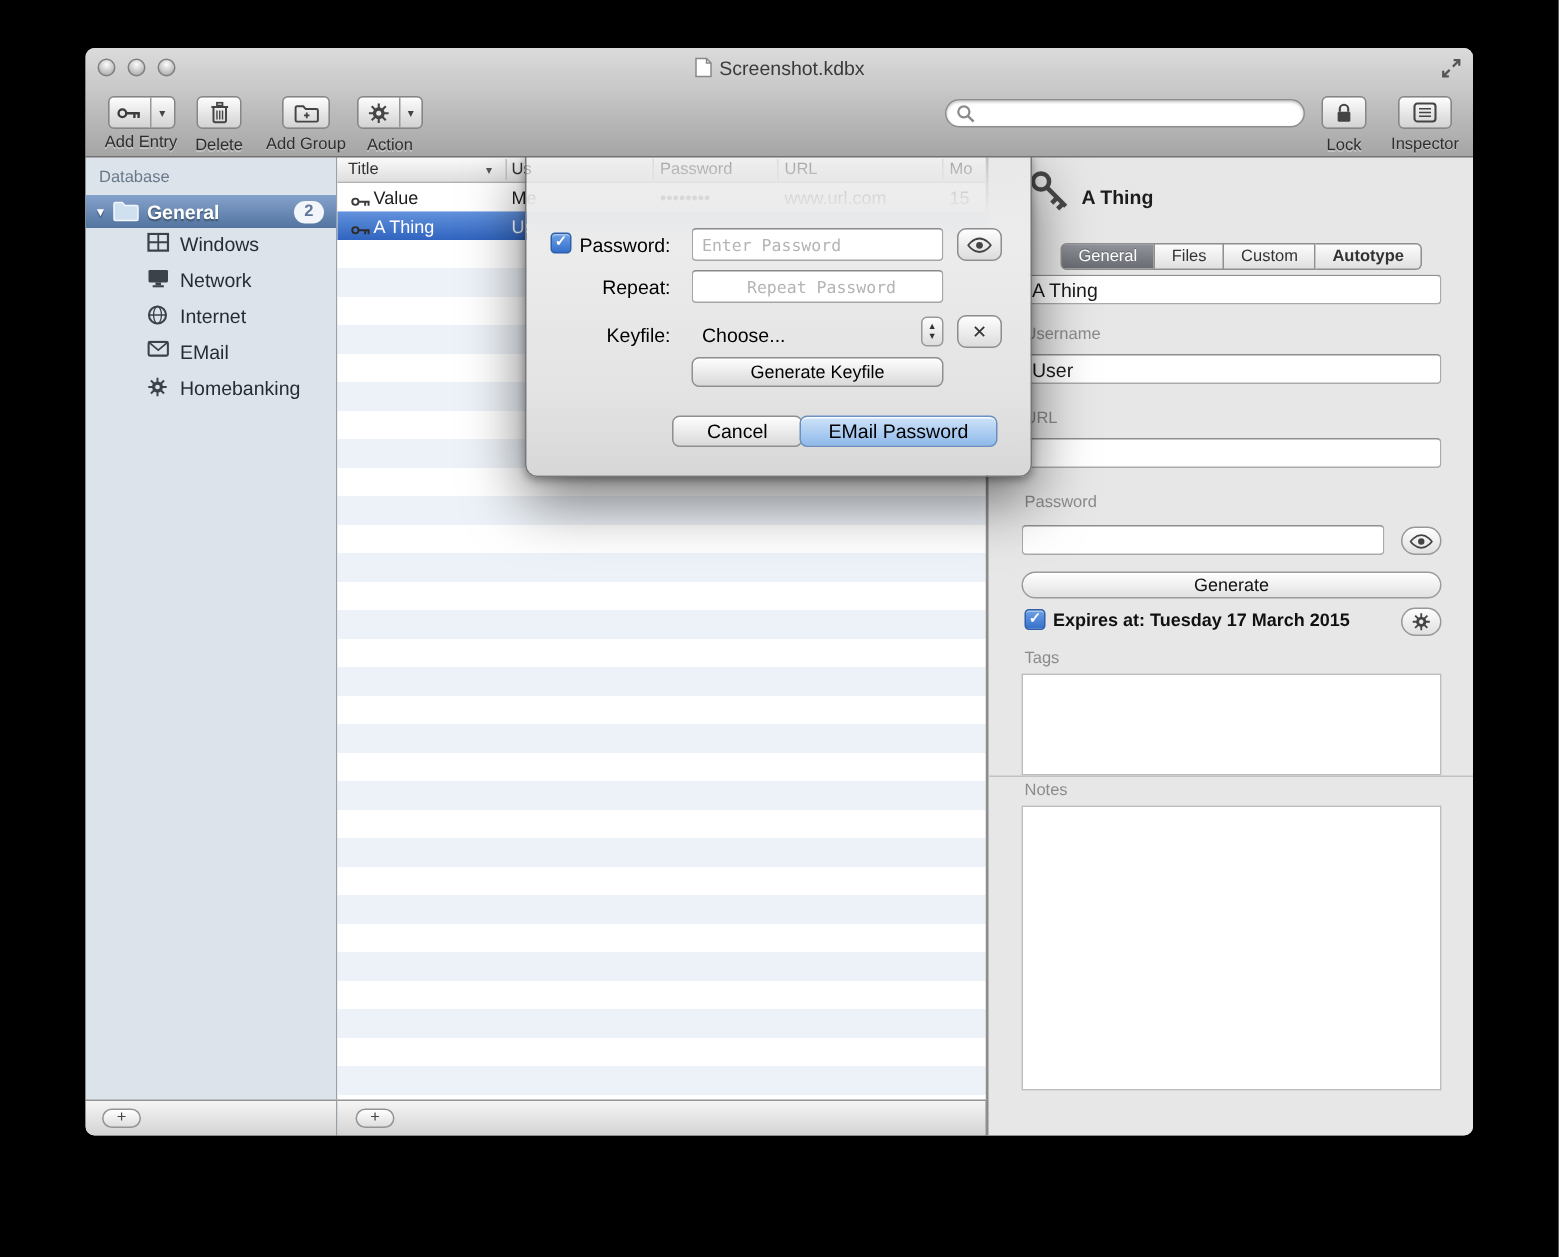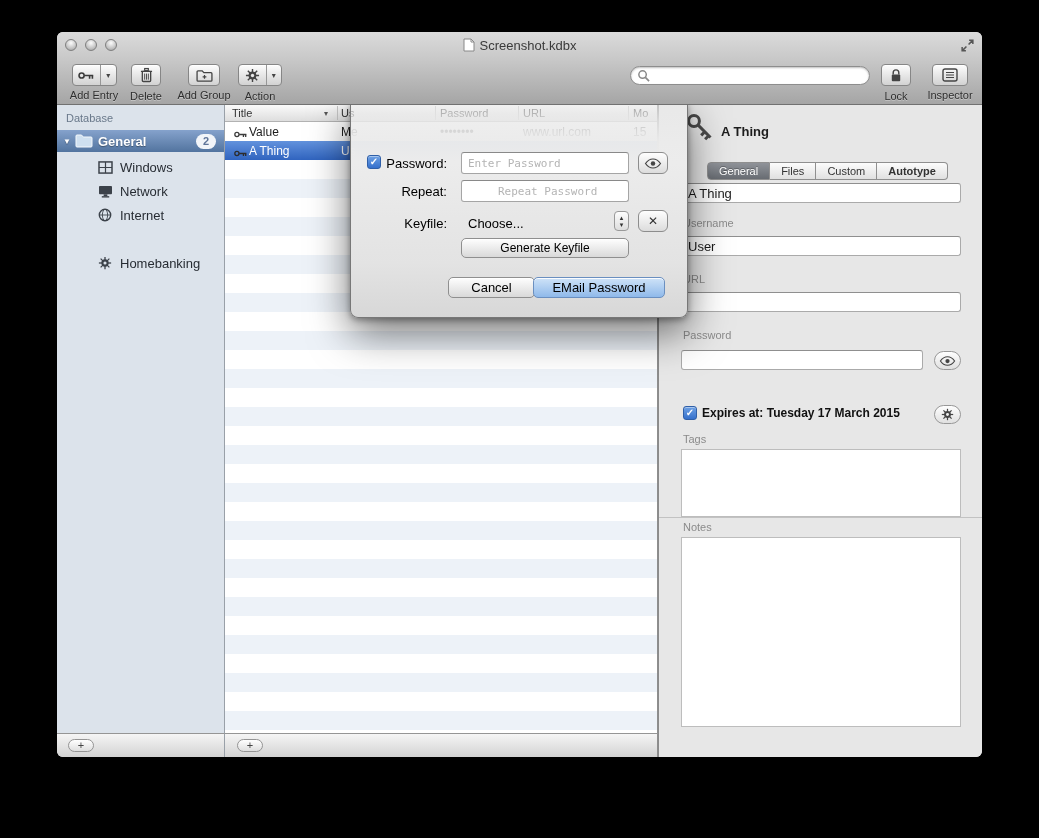--- a/index.html
+++ b/index.html
@@ -35,21 +35,21 @@
   #sidebar { position:absolute; left:0; top:73px; width:168px; height:628px; background:#dce3eb;
              border-right:1px solid #99a0a8; }
   .sidebar-header { position:absolute; left:9px; top:7px; font-size:11px; font-weight:normal; color:#69788a; }
   .group-row { position:absolute; left:0; top:25px; width:100%; height:22px;
                background:linear-gradient(#85a2cc,#52749f); display:flex; align-items:center;
                color:#fff; font-weight:bold; font-size:13px; text-shadow:0 1px 1px rgba(0,0,0,.35); }
   .group-row .disc { margin-left:6px; font-size:8px; }
   .group-row .badge { margin-left:auto; margin-right:8px; background:#f2f5f9; color:#5f7599;
                       border-radius:8px; font-size:11px; font-weight:bold; padding:0 7px;
                       height:15px; line-height:15px; text-shadow:none; }
-  .tree-item { position:absolute; left:0; width:100%; height:24px; display:flex; align-items:center;
+  .tree-item { position:absolute; left:0; width:100%; height:24px; display:flex; align-items:flex-start;
                font-size:13px; color:#272c33; }
   .tree-item .ti-icon { width:18px; margin-left:39px; display:flex; justify-content:center; }
   .tree-item .ti-label { margin-left:6px; }
 
   
   .panel-bottom { position:absolute; top:701px; height:24px;
                   background:linear-gradient(#f5f5f5,#d3d3d3); border-top:1px solid #959595; }
   .plus-btn { position:absolute; top:5px; width:26px; height:13px; border-radius:7px;
               background:linear-gradient(#fff,#dedede); border:1px solid #949494;
               font-size:11px; line-height:11px; text-align:center; color:#444; }
@@ -261,20 +261,29 @@
     <div class="tree-item" style="top:98px">
       <span class="ti-icon">
             <svg width="14" height="14" viewBox="0 0 16 16">
               <circle cx="8" cy="8" r="6.5" fill="none" stroke="#3c424a" stroke-width="1.6"></circle>
               <ellipse cx="8" cy="8" rx="3" ry="6.5" fill="none" stroke="#3c424a" stroke-width="1"></ellipse>
               <line x1="1.5" y1="8" x2="14.5" y2="8" stroke="#3c424a"></line>
             </svg>
           </span>
       <span class="ti-label">Internet</span>
     </div>
+    <div class="tree-item" style="top:122px">
+      <span class="ti-icon">
+            <svg width="15" height="11" viewBox="0 0 16 12">
+              <rect x="1" y="1" width="14" height="10" rx="1" fill="none" stroke="#3c424a" stroke-width="1.5"></rect>
+              <path d="M1.5 1.5 L8 7 L14.5 1.5" fill="none" stroke="#3c424a" stroke-width="1.3"></path>
+            </svg>
+          </span>
+      <span class="ti-label">EMail</span>
+    </div>
     <div class="tree-item" style="top:146px">
       <span class="ti-icon">
             <svg width="14" height="14" viewBox="0 0 16 16">
               <g stroke="#3c424a" stroke-width="1.5">
                 <line x1="8" y1="1" x2="8" y2="15"></line>
                 <line x1="1" y1="8" x2="15" y2="8"></line>
                 <line x1="3" y1="3" x2="13" y2="13"></line>
                 <line x1="13" y1="3" x2="3" y2="13"></line>
               </g>
               <circle cx="8" cy="8" r="4.2" fill="#3c424a"></circle>
@@ -352,20 +361,21 @@
     <div class="insp-label" style="top:168px">URL</div>
     <input class="insp-field" style="top: 187px;">
     <div class="insp-label" style="top:224px">Password</div>
     <input class="insp-field" style="top: 245px; width: 242px;">
     <div class="round-btn" style="top:246px">
       <svg width="17" height="10" viewBox="0 0 24 14">
             <path d="M12 1 C6 1 2 7 2 7 C2 7 6 13 12 13 C18 13 22 7 22 7 C22 7 18 1 12 1 Z" fill="none" stroke="#444" stroke-width="1.6"></path>
             <circle cx="12" cy="7" r="3" fill="#444"></circle>
           </svg>
     </div>
+    <div class="pill-btn" style="left:22px;top:276px;width:280px;height:18px;line-height:16px">Generate</div>
     <div class="checkbox" style="position:absolute;left:24px;top:301px"><span>✓</span></div>
     <div style="position:absolute;left:43px;top:301px;font-size:12px;font-weight:bold;color:#111">Expires at: Tuesday 17 March 2015</div>
     <div class="round-btn" style="top:300px">
       <svg width="13" height="13" viewBox="0 0 16 16">
             <g stroke="#444" stroke-width="1.5">
               <line x1="8" y1="1" x2="8" y2="15"></line>
               <line x1="1" y1="8" x2="15" y2="8"></line>
               <line x1="3" y1="3" x2="13" y2="13"></line>
               <line x1="13" y1="3" x2="3" y2="13"></line>
             </g>

